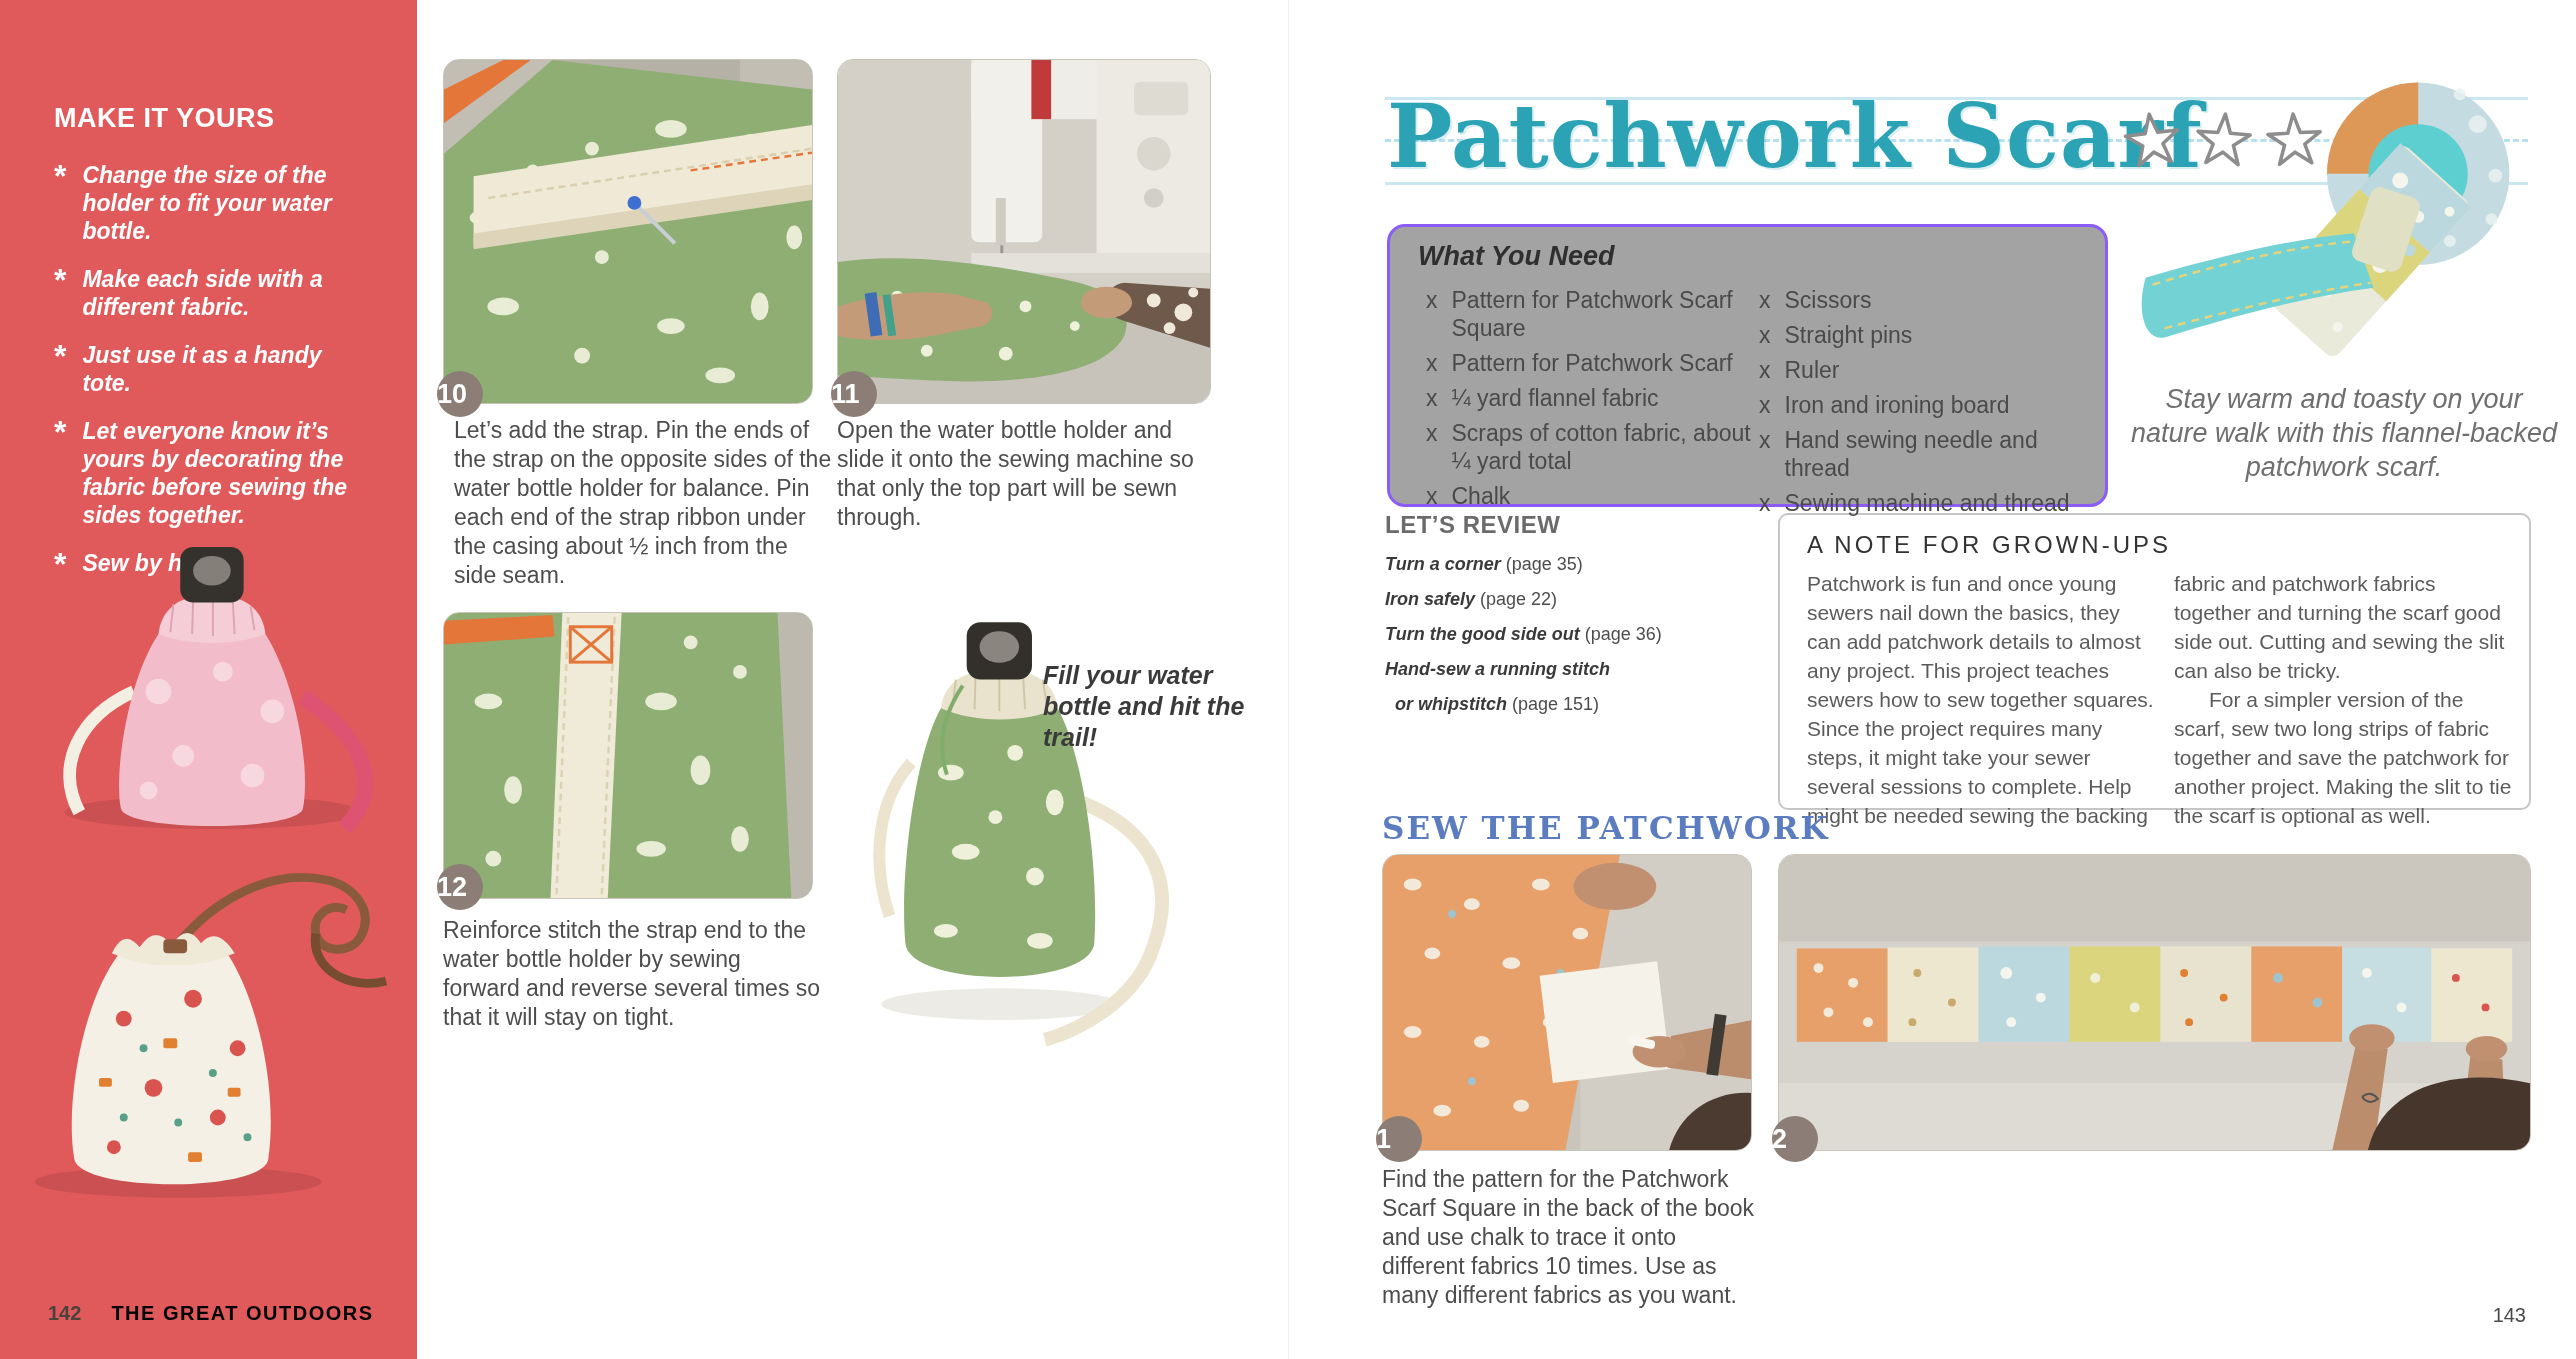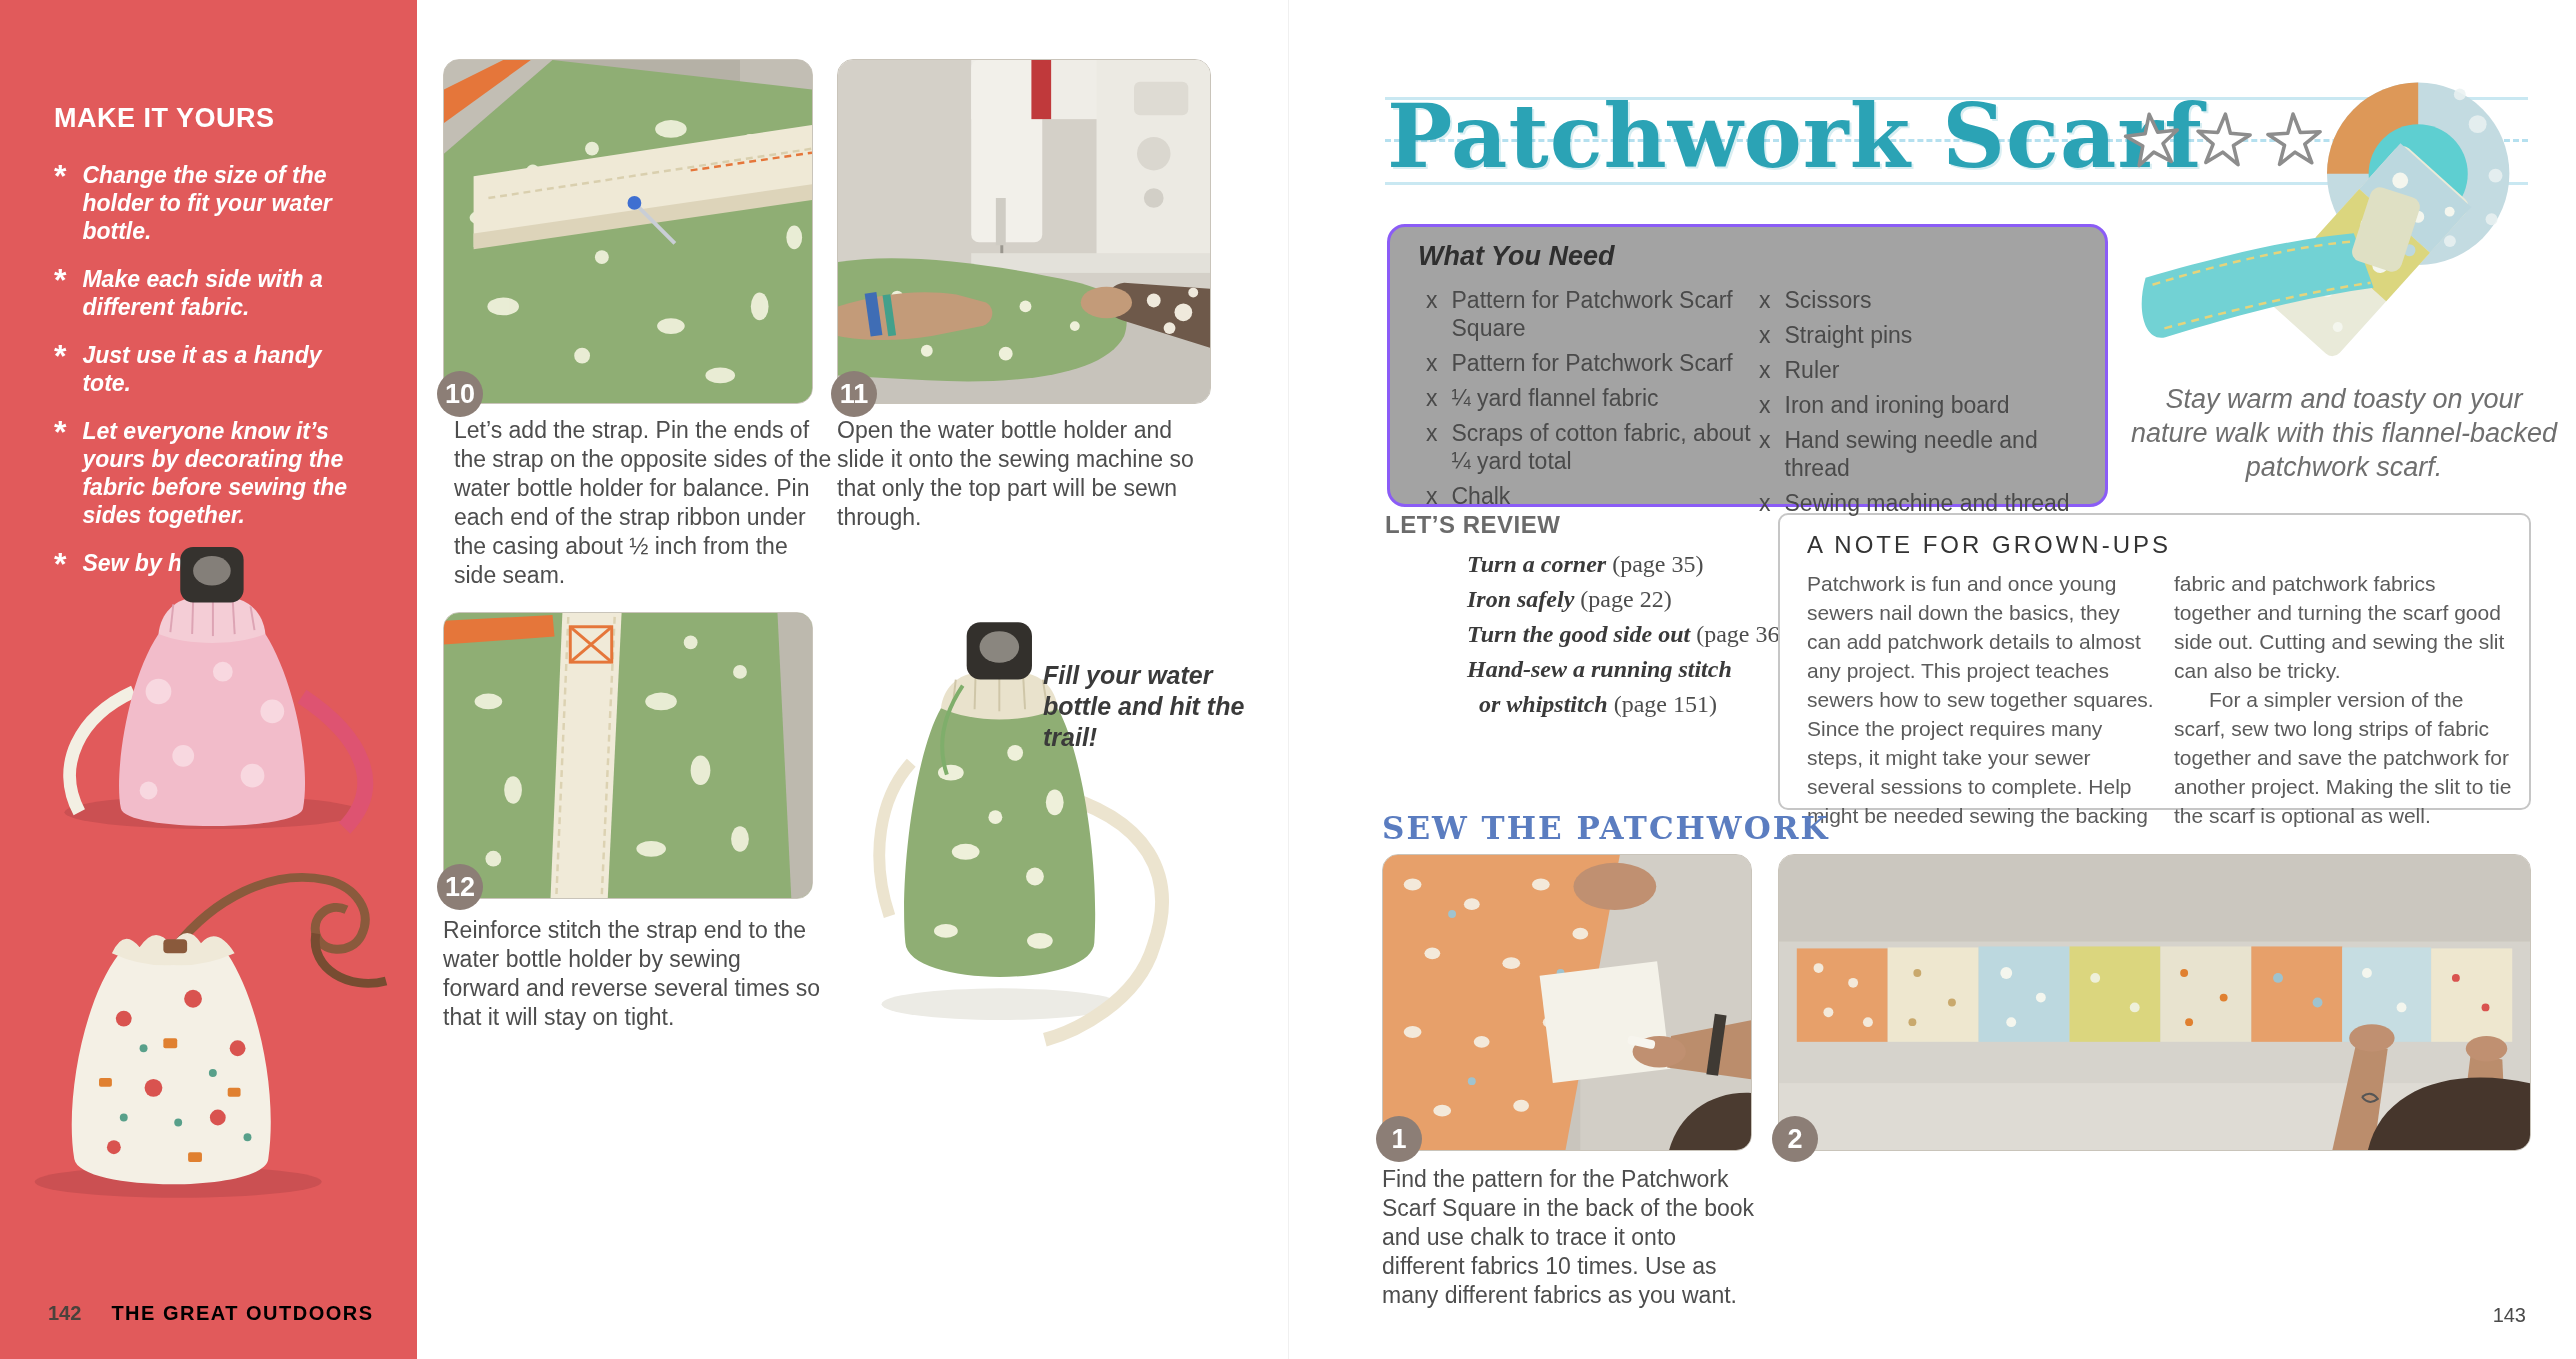--- a/index.html
+++ b/index.html
@@ -18,21 +18,21 @@
   .pagefoot-left .num{color:#4a423c;font-weight:bold;margin-right:30px;}
   .pagefoot-left .sec{color:#000000;font-weight:bold;letter-spacing:1.5px;}
   .pagefoot-right{position:absolute;left:2447px;top:1304px;width:79px;text-align:right;font-size:20px;color:#4a4a4a;}
 
   
   .photo{position:absolute;border-radius:16px;overflow:hidden;border:1px solid #c9c4ba;box-sizing:border-box;}
   .photo svg{display:block;width:100%;height:100%;}
   .artwork{position:absolute;}
   .artwork svg{display:block;width:100%;height:100%;}
   .badge{position:absolute;width:46px;height:46px;border-radius:50%;background:#8c7e76;color:#fff;
-         display:flex;align-items:center;justify-content:center;font-size:27px;font-weight:bold;z-index:5;}
+         display:flex;align-items:center;justify-content:flex-start;font-size:27px;font-weight:bold;z-index:5;}
   .step-text{position:absolute;font-size:23px;line-height:29px;color:#4d4d4d;}
   .callout{position:absolute;left:1043px;top:660px;width:236px;font-size:25px;line-height:31px;
            font-weight:bold;font-style:italic;color:#3a3a3a;}
 
   
   .rule{position:absolute;left:1385px;width:1143px;height:0;border-top:3px solid #c9e8f2;z-index:0;}
   .rule.dashed{border-top:3px dashed #b5e0ef;}
   .title{position:absolute;left:1387px;top:85px;font-family:"DejaVu Serif",serif;font-weight:bold;
          font-size:87px;color:#2ba3b5;letter-spacing:1px;z-index:2;text-shadow:2px 2px 0 rgba(43,163,181,.18);}
   .stars{position:absolute;left:2122px;top:111px;display:flex;gap:10px;z-index:4;}
@@ -45,21 +45,21 @@
        border:3px solid #8b5cf6;border-radius:18px;box-sizing:border-box;z-index:1;margin-top:14px;}
   .wyn-title{position:absolute;left:28px;top:14px;font-size:27px;font-style:italic;font-weight:bold;color:#2f2f2f;}
   .wyn-col{position:absolute;top:59px;}
   .wyn-col.c1{left:36px;width:327px;}
   .wyn-col.c2{left:369px;width:332px;}
   .wyn-item{display:flex;margin-bottom:7px;font-size:23px;line-height:28px;color:#4a4a4a;}
   .wyn-item .xb{margin-right:14px;flex:0 0 auto;}
 
   
   .review-title{position:absolute;left:1385px;top:511px;font-size:24px;font-weight:bold;color:#6b6b6b;letter-spacing:0.5px;}
-  .review-items{position:absolute;left:1467px;top:547px;font-size:24px;line-height:35px;color:#4d4d4d;font-family:Liberation Serif, serif;}
+  .review-items{position:absolute;left:1385px;top:547px;font-size:18px;line-height:35px;color:#4d4d4d;}
   .skill{font-weight:bold;font-style:italic;color:#3a3a3a;white-space:pre-wrap;}
 
   
   .note{position:absolute;left:1778px;top:513px;width:753px;height:297px;background:#fff;
         border:2px solid #c6c6c6;border-radius:10px;box-sizing:border-box;}
   .note-title{position:absolute;left:27px;top:16px;font-size:24px;color:#333;letter-spacing:3px;text-align:center;}
   .note-col{position:absolute;top:54px;font-size:21px;line-height:29px;color:#5b5b5b;white-space:pre-wrap;}
   .note-col.c1{left:27px;width:347px;}
   .note-col.c2{left:394px;width:339px;}
 

